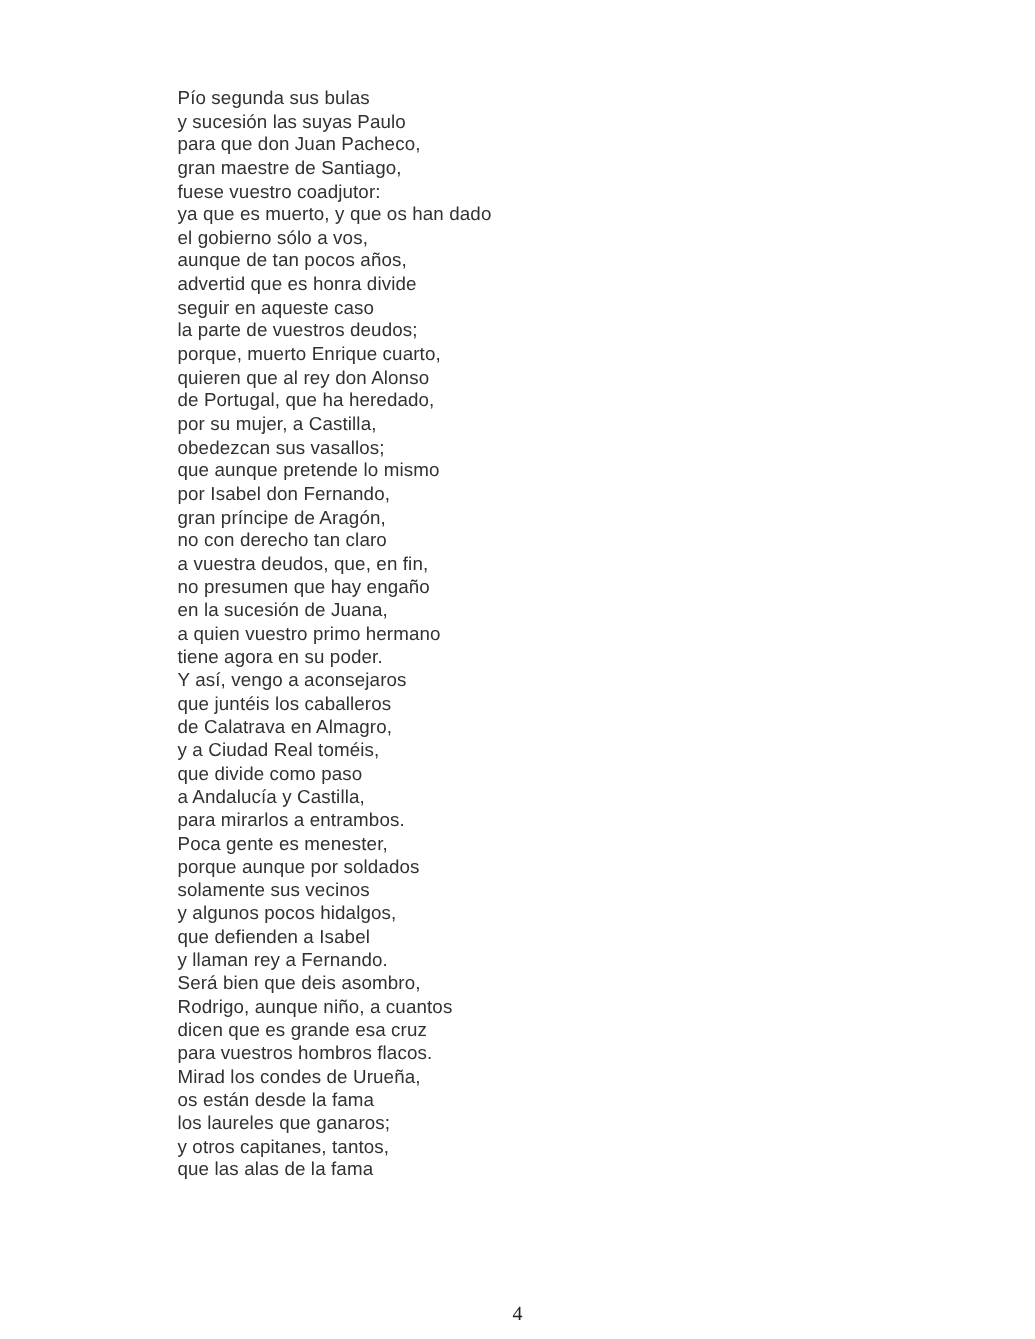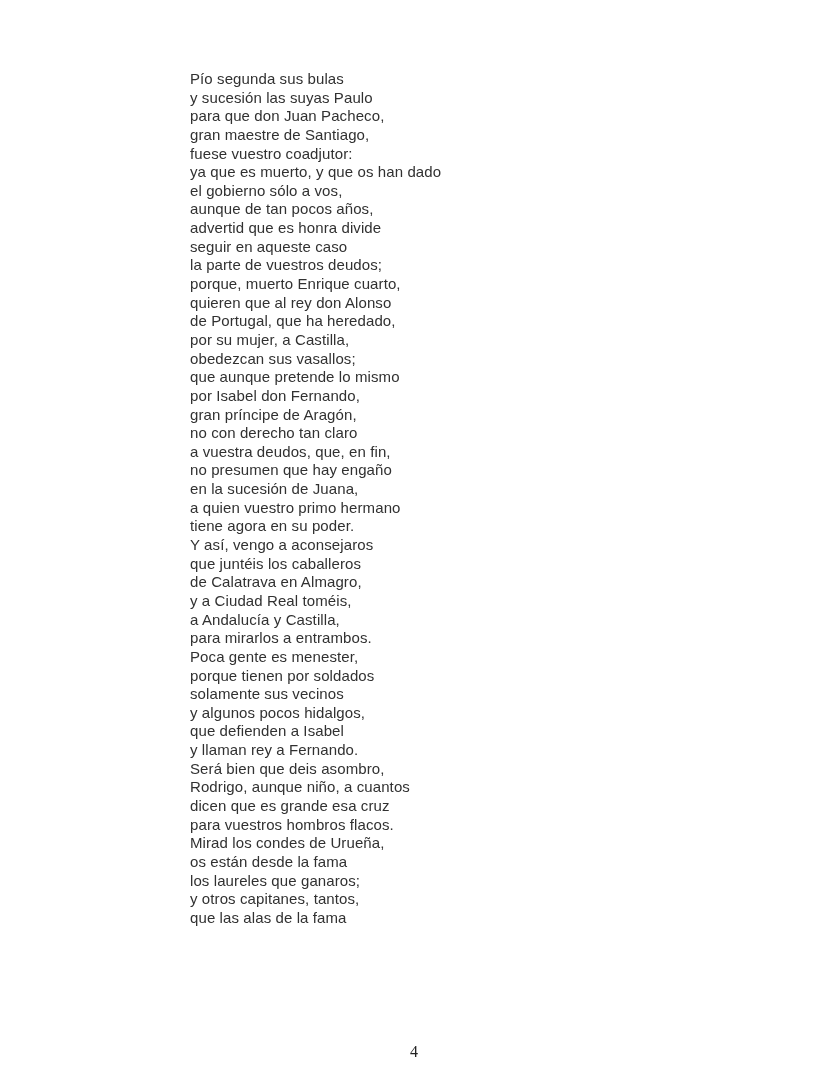--- a/index.html
+++ b/index.html
@@ -28,21 +28,20 @@
     top: 70px;
     font-family: "Liberation Sans", sans-serif;
     font-size: 15px;
     line-height: 18.65px;
     color: #313131;
     letter-spacing: 0.1px;
     white-space: nowrap;
   }
   .poem-line {
     height: 18.65px;
-    margin-left: 48px;
   }
   .page-number {
     position: absolute;
     left: 0;
     top: 1043px;
     width: 828px;
     text-align: center;
     font-family: "Liberation Serif", serif;
     font-size: 16px;
     color: #222222;
@@ -75,24 +74,25 @@
       <div class="poem-line">no con derecho tan claro</div>
       <div class="poem-line">a vuestra deudos, que, en fin,</div>
       <div class="poem-line">no presumen que hay engaño</div>
       <div class="poem-line">en la sucesión de Juana,</div>
       <div class="poem-line">a quien vuestro primo hermano</div>
       <div class="poem-line">tiene agora en su poder.</div>
       <div class="poem-line">Y así, vengo a aconsejaros</div>
       <div class="poem-line">que juntéis los caballeros</div>
       <div class="poem-line">de Calatrava en Almagro,</div>
       <div class="poem-line">y a Ciudad Real toméis,</div>
+      <div class="poem-line">que divide como paso</div>
       <div class="poem-line">a Andalucía y Castilla,</div>
       <div class="poem-line">para mirarlos a entrambos.</div>
       <div class="poem-line">Poca gente es menester,</div>
-      <div class="poem-line">porque tienen por soldados</div>
+      <div class="poem-line">porque aunque por soldados</div>
       <div class="poem-line">solamente sus vecinos</div>
       <div class="poem-line">y algunos pocos hidalgos,</div>
       <div class="poem-line">que defienden a Isabel</div>
       <div class="poem-line">y llaman rey a Fernando.</div>
       <div class="poem-line">Será bien que deis asombro,</div>
       <div class="poem-line">Rodrigo, aunque niño, a cuantos</div>
       <div class="poem-line">dicen que es grande esa cruz</div>
       <div class="poem-line">para vuestros hombros flacos.</div>
       <div class="poem-line">Mirad los condes de Urueña,</div>
       <div class="poem-line">os están desde la fama</div>

